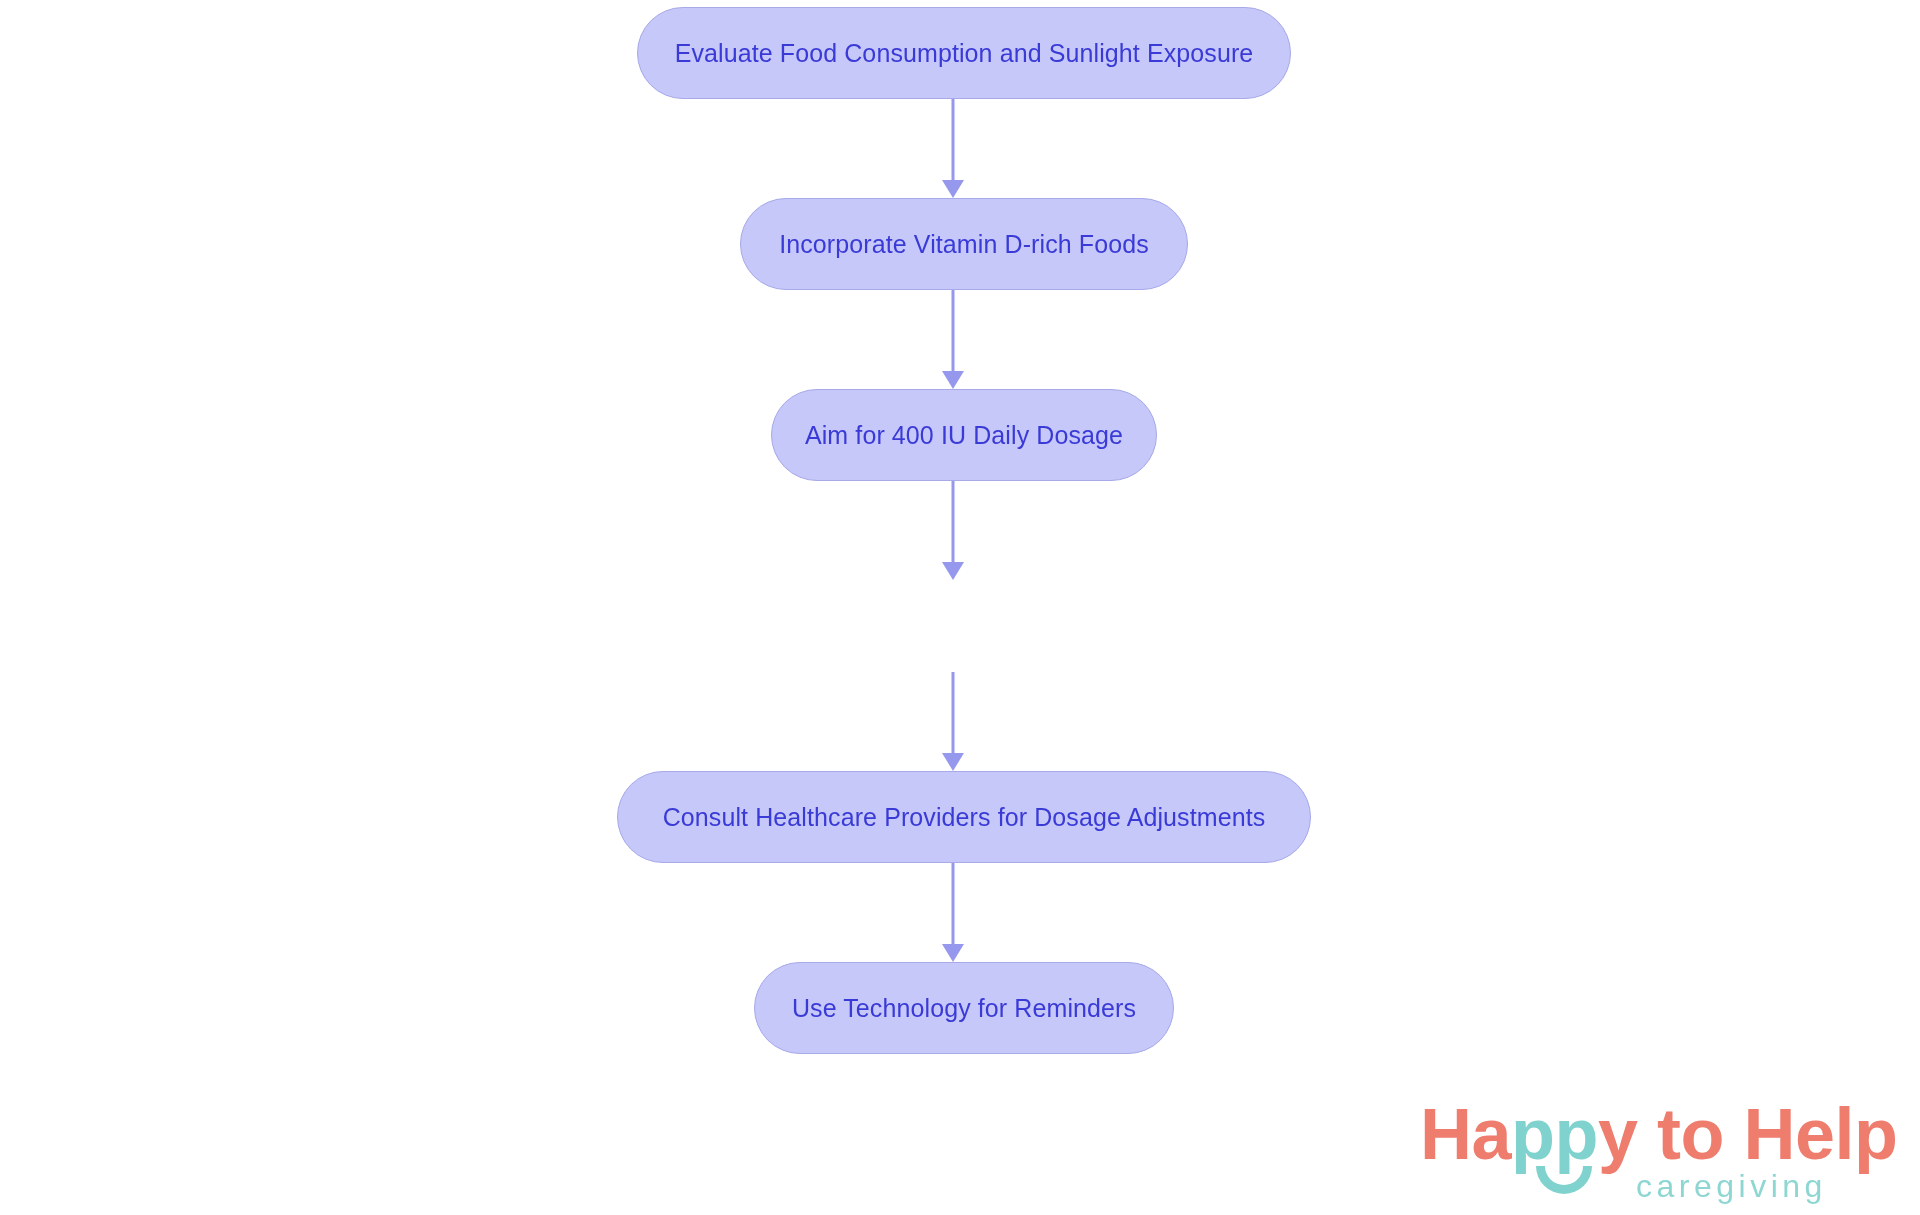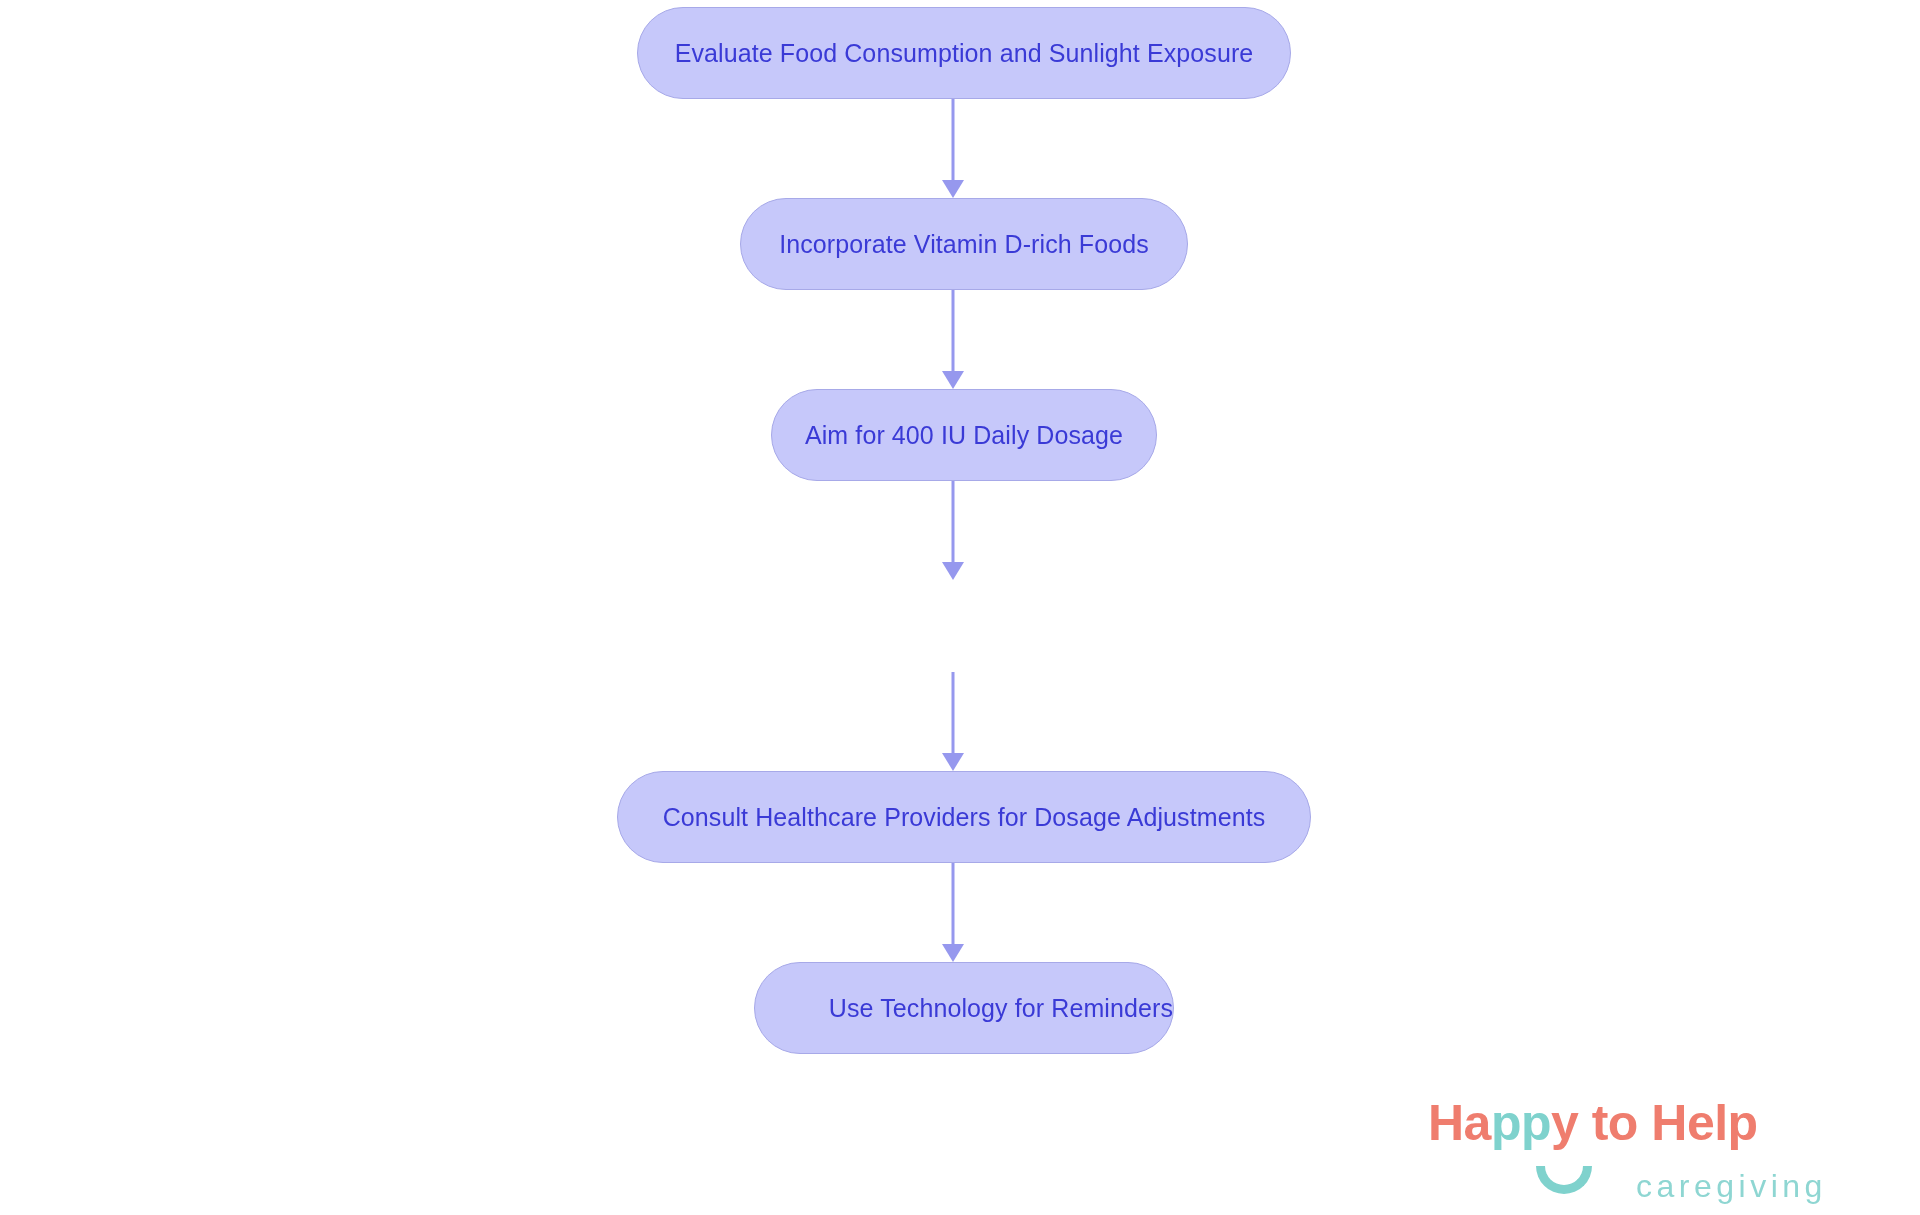--- a/index.html
+++ b/index.html
@@ -73,23 +73,23 @@
   #brand-logo {
     position: absolute;
     left: 1420px;
     top: 1098px;
     width: 480px;
     height: 112px;
     z-index: 3;
   }
   .logo-wordmark {
     position: absolute;
-    left: 8px;
+    left: 0;
     top: 0;
-    font-size: 50px;
+    font-size: 72px;
     font-weight: bold;
     letter-spacing: -0.5px;
     line-height: 1;
     white-space: nowrap;
   }
   .logo-coral { color: #ef7d6e; }
   .logo-teal  { color: #7fd2cd; }
   .logo-smile {
     position: absolute;
     left: 116px;
@@ -141,21 +141,21 @@
     </div>
     <div class="node" style="left: 740px; top: 198px; width: 448px; height: 92px;">
       <span class="node-label">Incorporate Vitamin D-rich Foods</span>
     </div>
     <div class="node" style="left: 771px; top: 389px; width: 386px; height: 92px;">
       <span class="node-label">Aim for 400 IU Daily Dosage</span>
     </div>
     <div class="node" style="left: 617px; top: 771px; width: 694px; height: 92px; text-align: right;">
       <span class="node-label">Consult Healthcare Providers for Dosage Adjustments</span>
     </div>
-    <div class="node" style="left: 754px; top: 962px; width: 420px; height: 92px; justify-content: flex-end;">
+    <div class="node" style="left: 754px; top: 962px; width: 420px; height: 92px;">
       <span class="node-label">Use Technology for Reminders</span>
     </div>
   </div>
 
 <div id="brand-logo">
   <div class="logo-wordmark"><span class="logo-coral">Ha</span><span class="logo-teal">pp</span><span class="logo-coral">y to Help</span></div>
   <div class="logo-smile"></div>
   <div class="logo-tagline">caregiving</div>
 </div>
 

